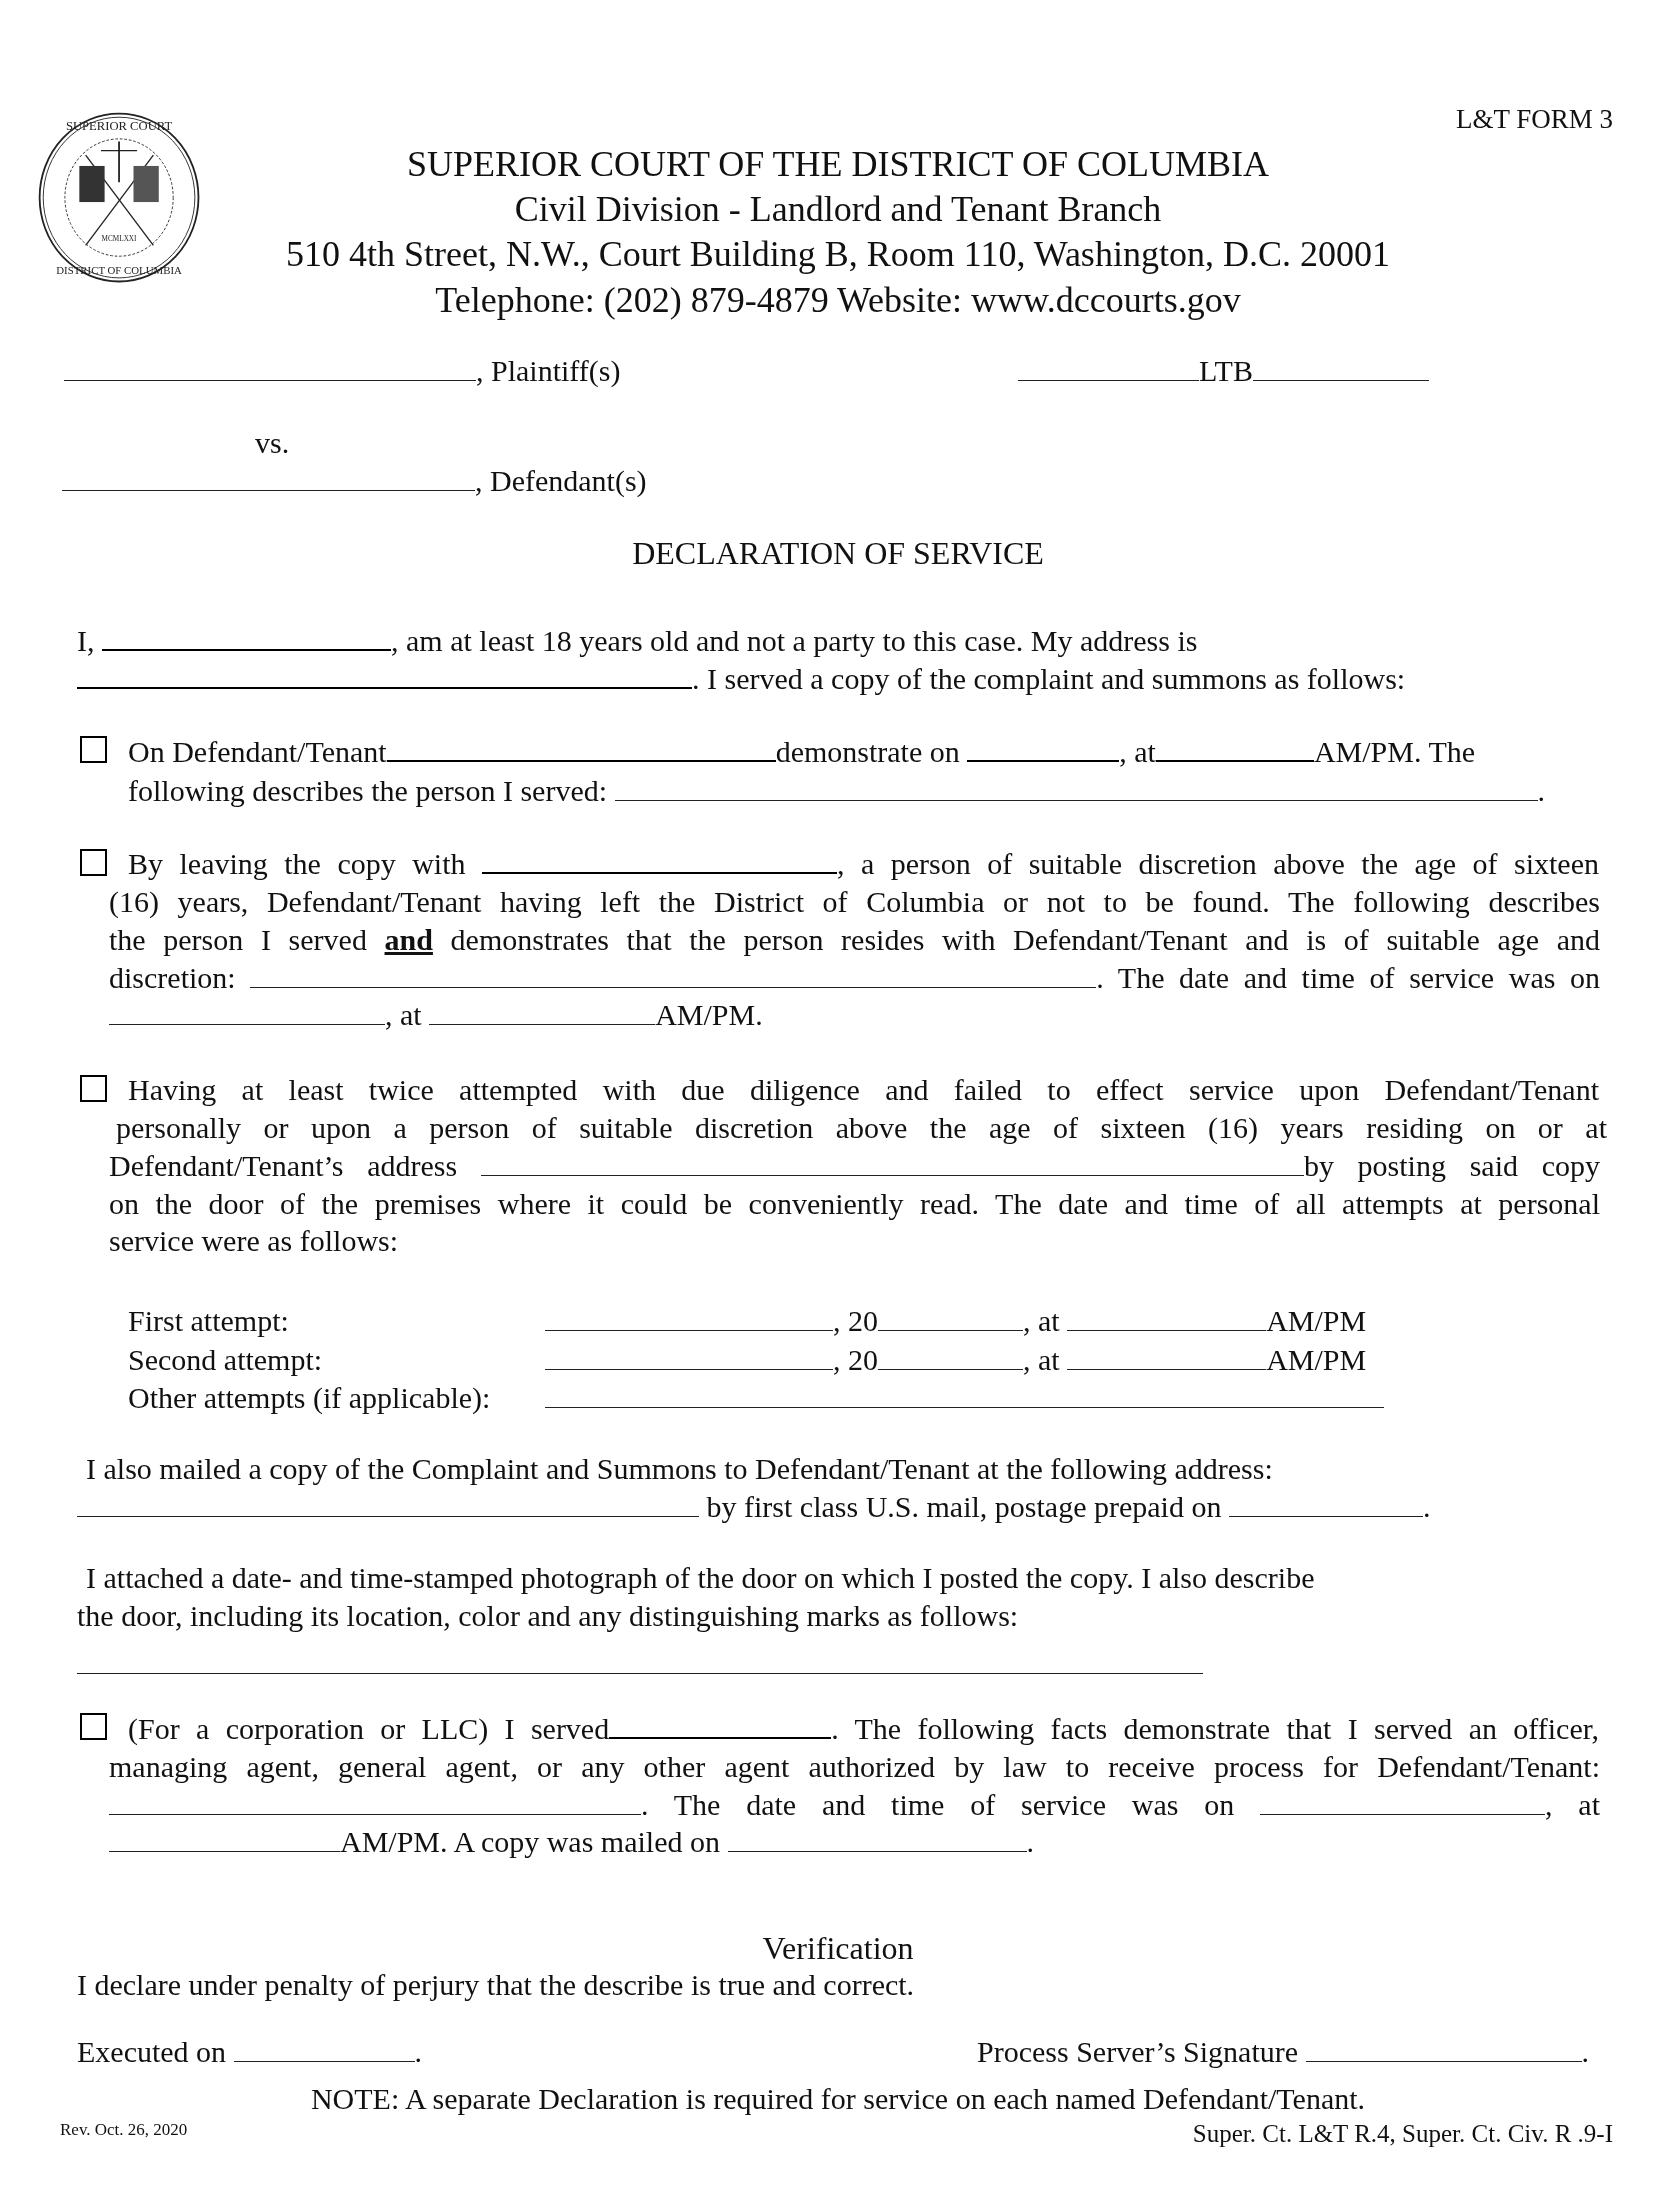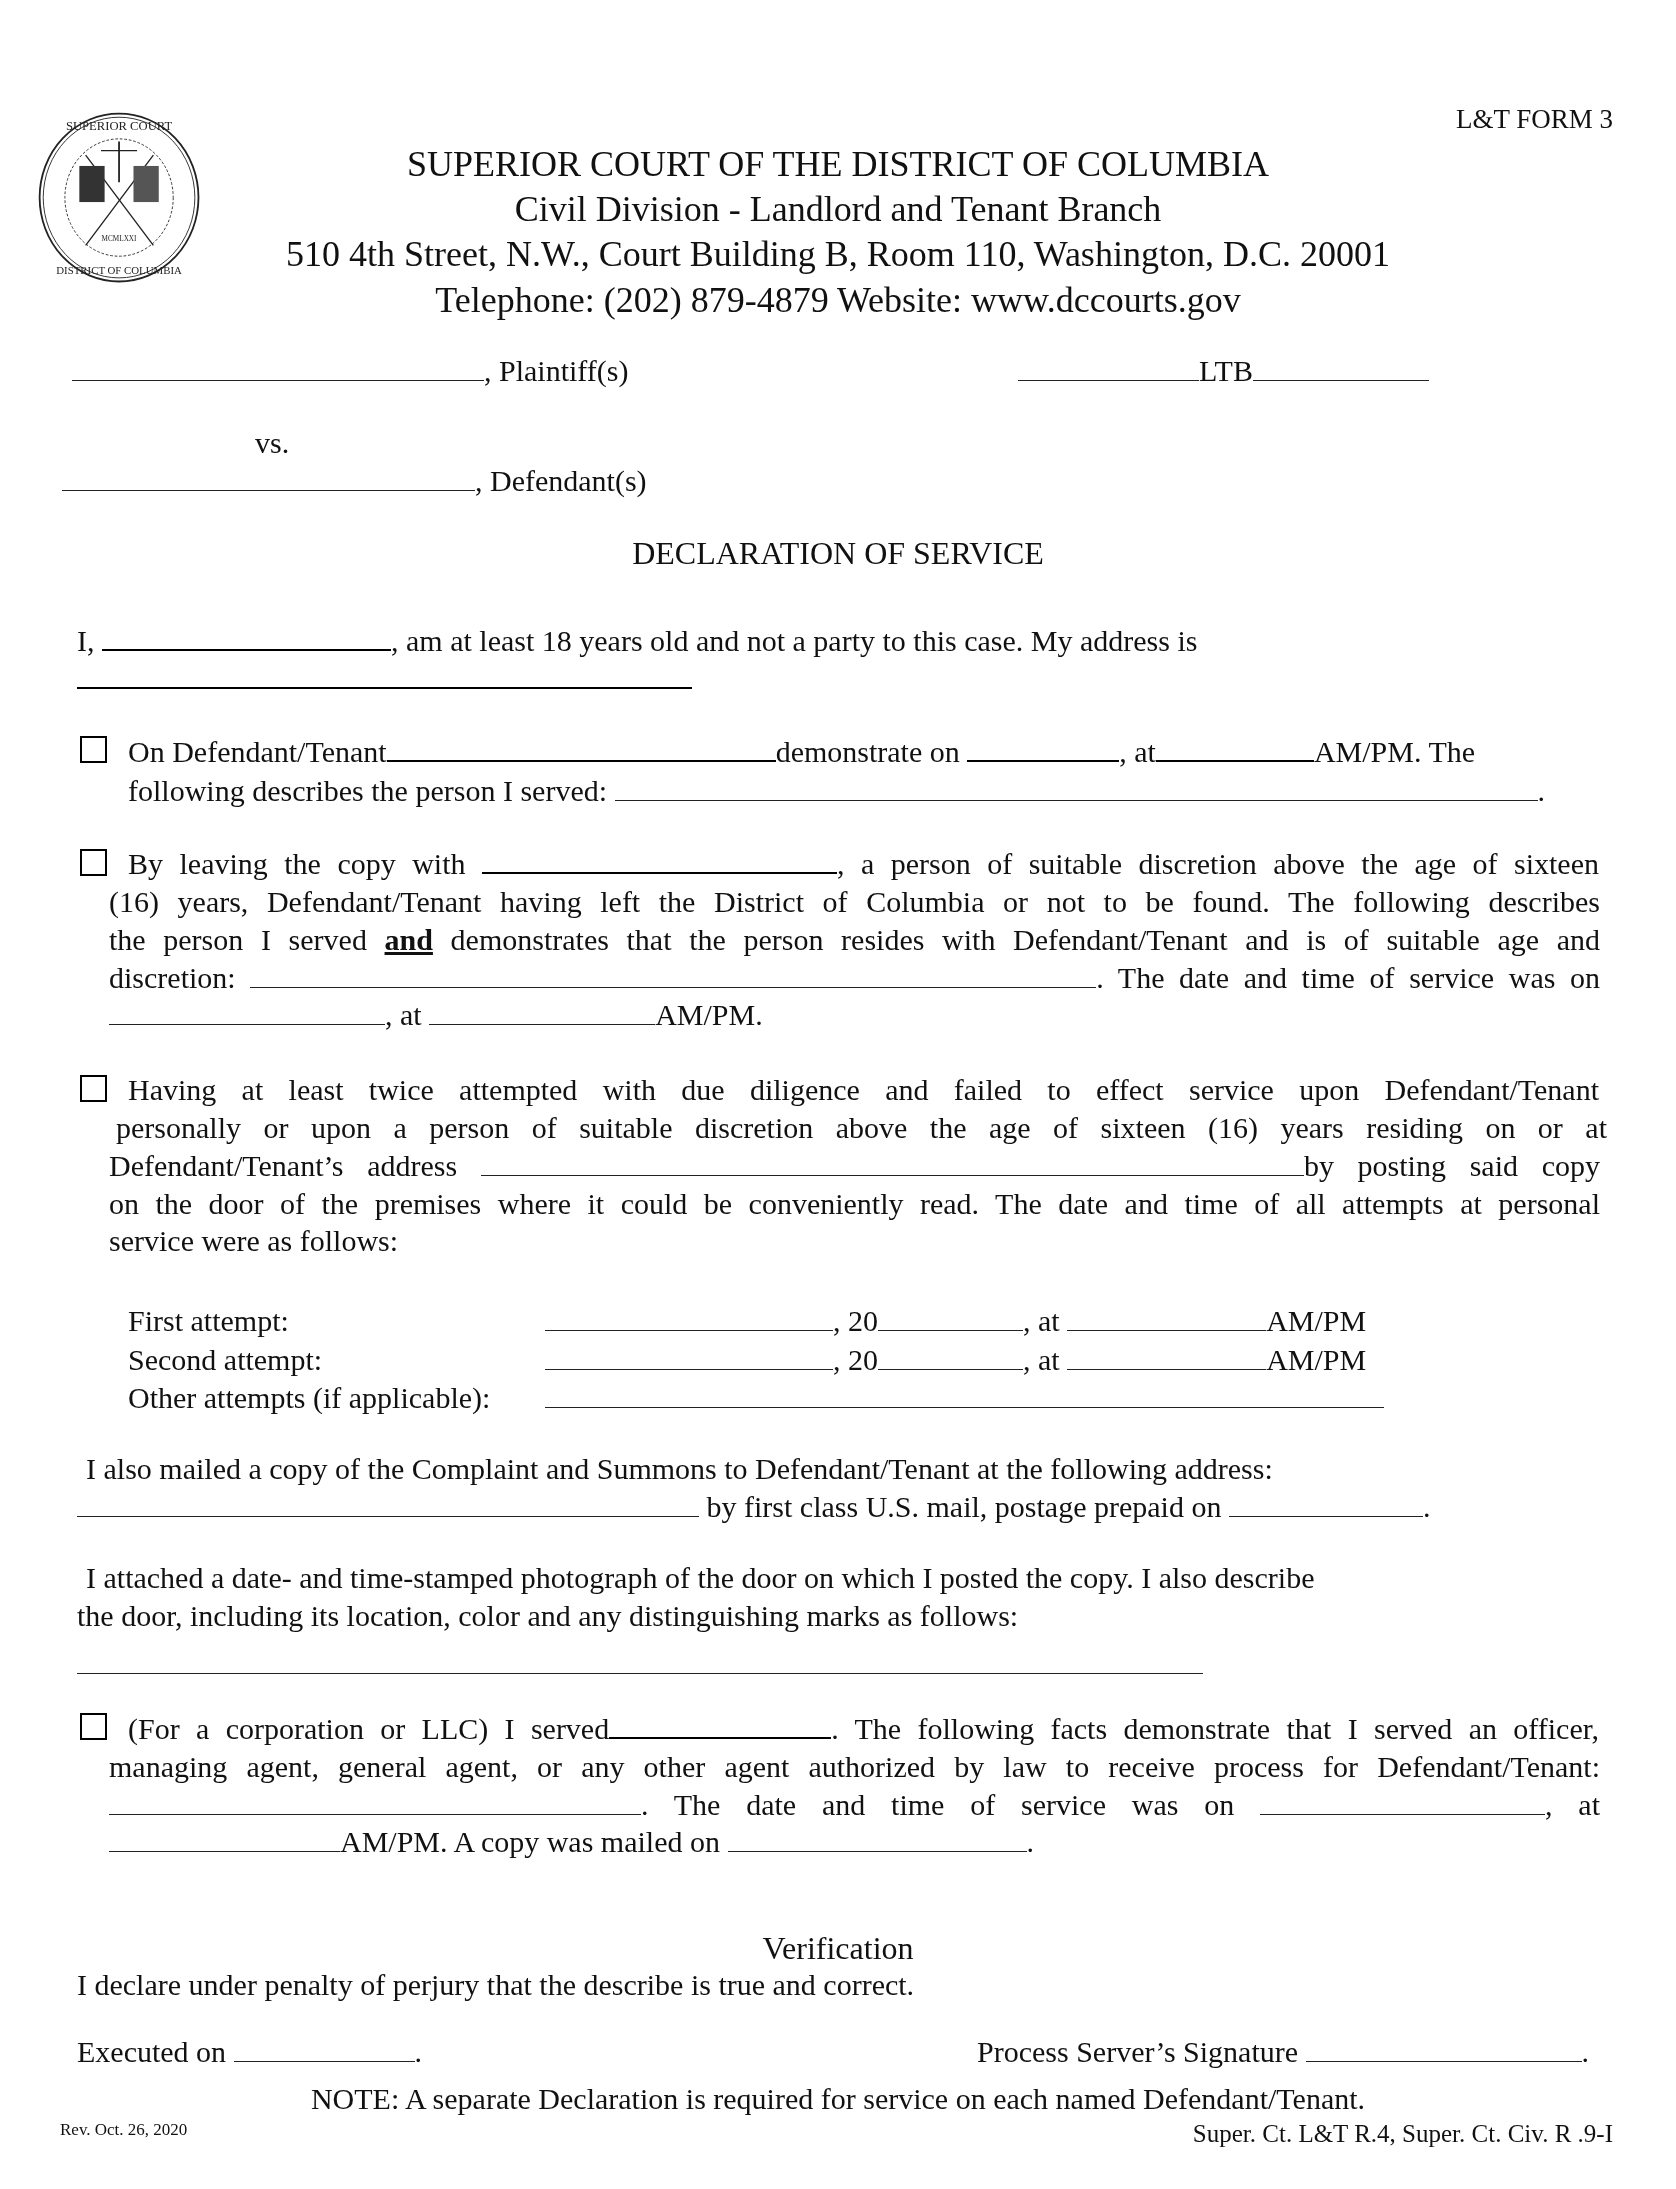--- a/index.html
+++ b/index.html
@@ -33,38 +33,38 @@
   <text x="92" y="22" font-size="14" text-anchor="middle" fill="#222" font-family="Liberation Serif, serif">SUPERIOR COURT</text>
   <text x="92" y="182" font-size="12" text-anchor="middle" fill="#222" font-family="Liberation Serif, serif">DISTRICT OF COLUMBIA</text>
 </svg>
 
 <div class="abs t b" style="right:63px; top:101px; font-size:27px;">L&amp;T FORM 3</div>
 <div class="abs center b" style="top:143px; font-size:36px; line-height:43px;">SUPERIOR COURT OF THE DISTRICT OF COLUMBIA</div>
 <div class="abs center" style="top:188px; font-size:36px; line-height:43px;">Civil Division - Landlord and Tenant Branch</div>
 <div class="abs center" style="top:233px; font-size:36px; line-height:43px;">510 4th Street, N.W., Court Building B, Room 110, Washington, D.C. 20001</div>
 <div class="abs center" style="top:279px; font-size:36px; line-height:43px;">Telephone: (202) 879-4879 Website: www.dccourts.gov</div>
 
-<div class="abs t" style="left:72px; top:353px;">
+<div class="abs t" style="left:64px; top:353px;">
   <span class="blank" style="width:412px;"></span><span class="b">, Plaintiff(s)</span>
 </div>
 <div class="abs t b" style="left:1018px; top:353px;">
   <span class="blank" style="width:181px;"></span><span>LTB</span><span class="blank" style="width:176px;"></span>
 </div>
 <div class="abs t" style="left:255px; top:425px;">vs.</div>
 <div class="abs t" style="left:62px; top:463px;">
   <span class="blank" style="width:413px;"></span><span class="b">, Defendant(s)</span>
 </div>
 
 <div class="abs center b" style="top:532px; font-size:32px; line-height:42px;">DECLARATION OF SERVICE</div>
 
 <div class="abs t" style="left:77px; top:622px;">
   <span>I,</span> <span class="blank thick" style="width:289px;"></span><span>, am at least 18 years old and not a party to this case.  My address is</span>
 </div>
 <div class="abs t" style="left:77px; top:660px;">
-  <span class="blank thick" style="width:615px;"></span>
+  <span class="blank thick" style="width:615px;"></span><span>. I served a copy of the complaint and summons as follows:</span>
 </div>
 
 <div class="cb" style="left:80px; top:736px;"></div>
 <div class="abs t" style="left:128px; top:733px;">
   <span>On Defendant/Tenant</span><span class="blank thick" style="width:389px;"></span><span>demonstrate on</span> <span class="blank thick" style="width:152px;"></span><span>, at</span><span class="blank thick" style="width:158px;"></span><span>AM/PM. The</span>
 </div>
 <div class="abs t" style="left:128px; top:773px;">
   <span>following describes the person I served:</span> <span class="blank" style="width:923px;"></span><span>.</span>
 </div>
 

